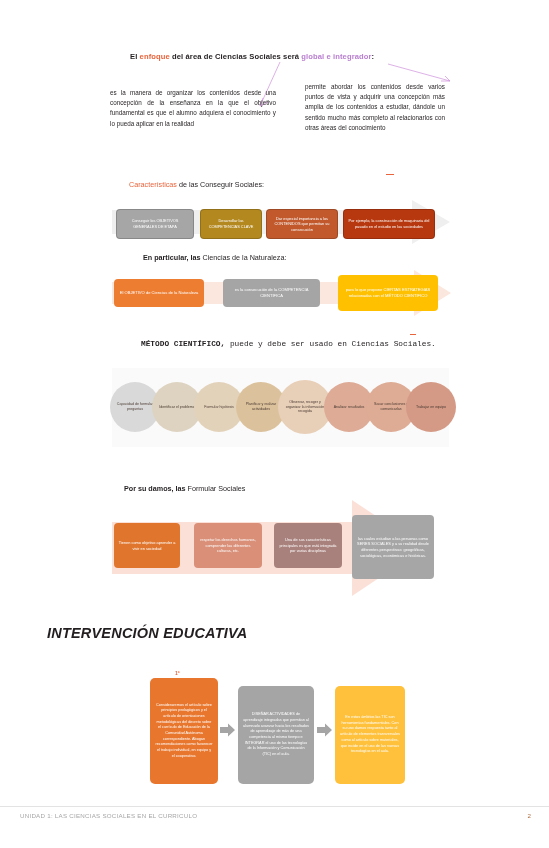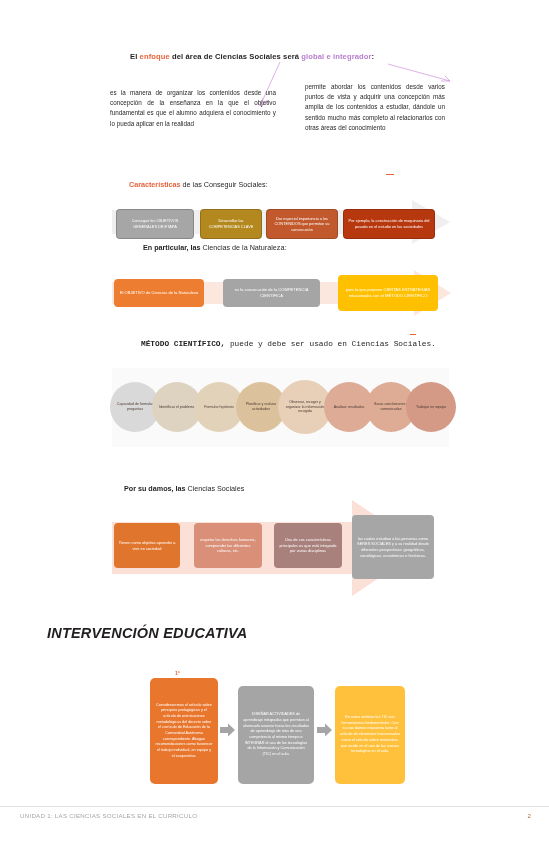--- a/index.html
+++ b/index.html
@@ -15,21 +15,21 @@
   .hdr-line .o{color:#e8643c;font-weight:bold;}
   .hdr-line .p{color:#b97fd0;font-weight:bold;}
 
   .para{position:absolute;font-size:6.3px;line-height:1.62;color:#231f20;text-align:justify;}
   .para.l{left:110px;top:88px;width:166px;}
   .para.r{left:305px;top:82px;width:140px;}
 
   .connector{position:absolute;stroke:#cf8fdb;fill:none;}
 
   .sec-title{position:absolute;font-size:7.2px;color:#231f20;}
-  .sec-title .accent{color:#e8643c;font-weight:bold;}
+  .sec-title .accent{color:#e8643c;font-weight:normal;}
   .sec-title b{font-weight:bold;}
 
   
   .arrowband{position:absolute;}
   .arrowband svg{display:block;}
 
   
   .rbox{position:absolute;border-radius:4px;display:flex;align-items:center;
         justify-content:center;text-align:center;color:#fff;
         font-size:3.9px;line-height:1.42;padding:3px 4px;box-sizing:border-box;}
@@ -95,21 +95,21 @@
   <div class="rbox dark" style="left:200px;top:209px;width:62px;height:30px;background:#b3881f;">
     <span>Desarrollar las COMPETENCIAS CLAVE</span>
   </div>
   <div class="rbox dark" style="left:266px;top:209px;width:72px;height:30px;background:#c1592c;">
     <span>Dar especial importancia a los CONTENIDOS que permitan su consecución</span>
   </div>
   <div class="rbox dark" style="left:343px;top:209px;width:92px;height:30px;background:#b7380f;">
     <span>Por ejemplo, la construcción de maquinaria del pasado en el estudio en las sociedades</span>
   </div>
 
-  <div class="sec-title" style="left:143px;top:243px;text-align:center;">
+  <div class="sec-title" style="left:143px;top:253px;text-align:center;">
     <b>En particular, las</b><span> Ciencias de la Naturaleza:</span>
   </div>
 
   <div class="arrowband" style="left:112px;top:268px;width:340px;height:50px;">
     <svg width="340" height="50" viewBox="0 0 340 50">
       <path d="M0,14 L302,14 L302,2 L339,25 L302,48 L302,36 L0,36 Z" fill="#fbe7dd"></path>
     </svg>
   </div>
 
   <div class="rbox" style="left:114px;top:279px;width:90px;height:28px;background:#ed7d31;font-size:4.1px;">
@@ -148,21 +148,21 @@
     <span>Analizar resultados</span>
   </div>
   <div class="circ" style="left:366px;top:382px;width:50px;height:50px;background:#deab94;">
     <span>Sacar conclusiones y comunicarlas</span>
   </div>
   <div class="circ" style="left:406px;top:382px;width:50px;height:50px;background:#d49a86;">
     <span>Trabajar en equipo</span>
   </div>
 
   <div class="sec-title" style="left:124px;top:484px;">
-    <b>Por su damos, las</b><span> Ciencias Sociales</span>
+    <b>Por su damos, las</b><span> Formular Sociales</span>
   </div>
 
   <div class="arrowband" style="left:112px;top:498px;width:340px;height:100px;">
     <svg width="340" height="100" viewBox="0 0 340 100">
       <path d="M0,24 L240,24 L240,2 L312,50 L240,98 L240,76 L0,76 Z" fill="#fbe0d8"></path>
     </svg>
   </div>
 
   <div class="rbox" style="left:114px;top:523px;width:66px;height:45px;background:#e0762d;">
     <span>Tienen como objetivo aprender a vivir en sociedad</span>

